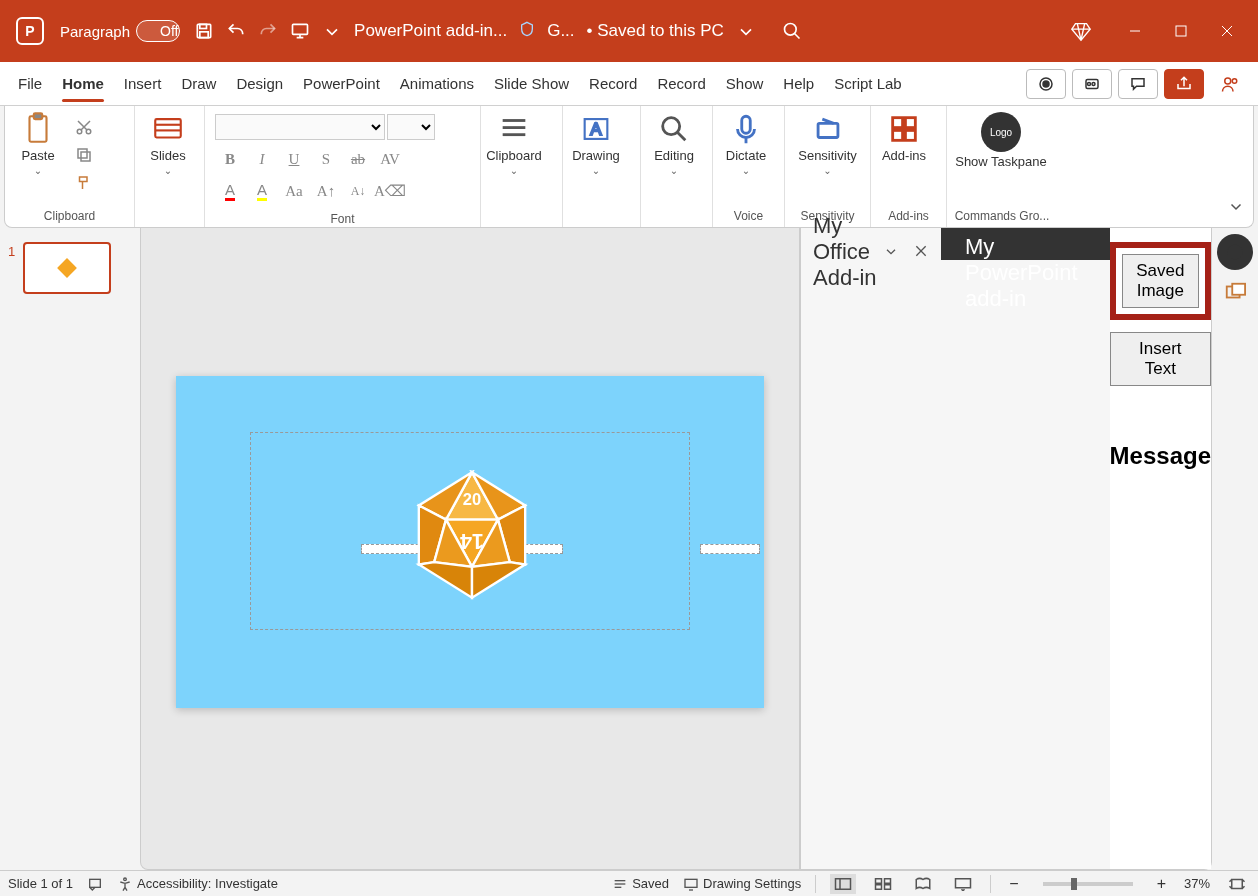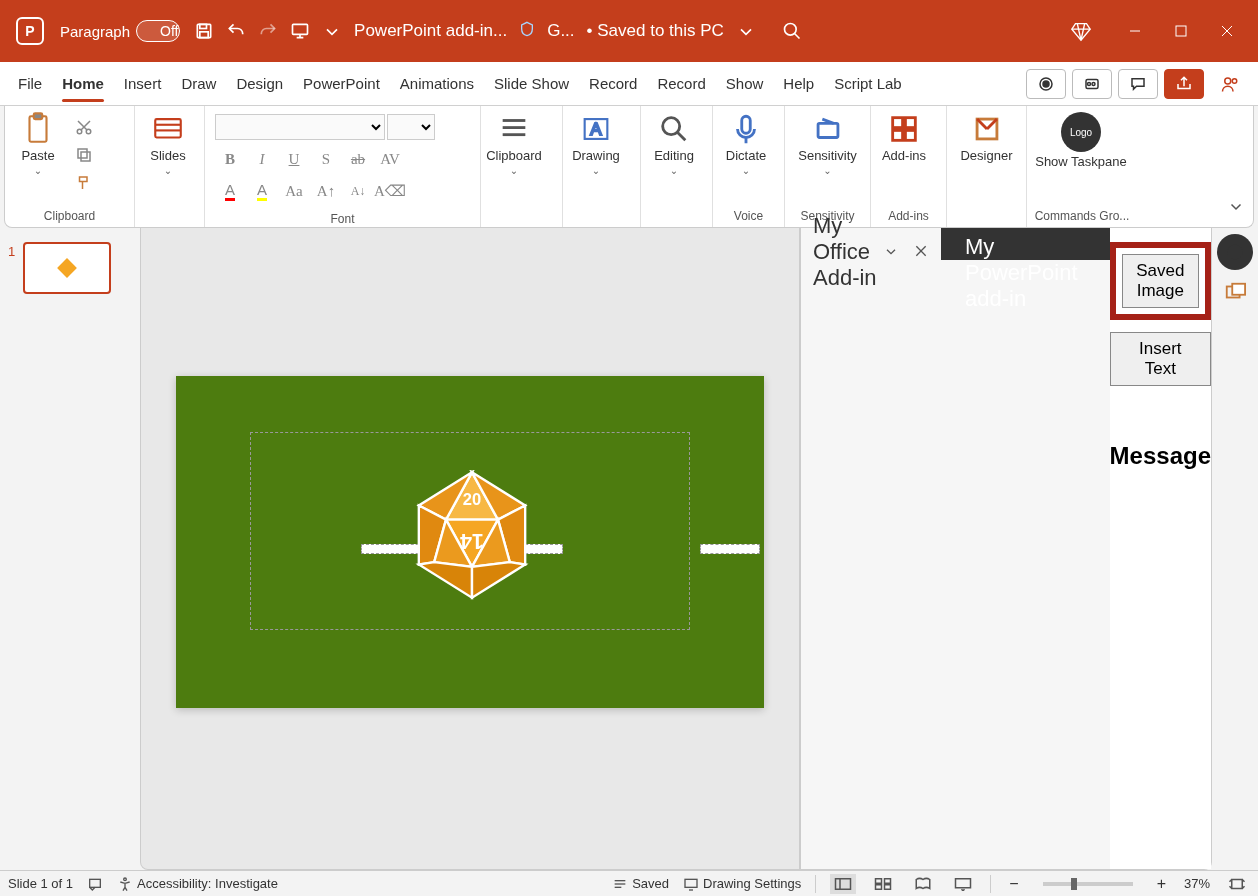--- a/index.html
+++ b/index.html
@@ -50,21 +50,21 @@
   .ribbon-collapse { position: absolute; right: 8px; bottom: 8px; }
 
   
   .workspace { position: absolute; top: 228px; bottom: 26px; left: 0; right: 0; display: flex; }
   .thumb-pane { width: 140px; background: #f3f3f3; padding: 14px 0 0 8px; }
   .thumb-row { display: flex; gap: 8px; }
   .thumb-num { font-size: 13px; color: #c43e1c; padding-top: 2px; }
   .thumb { width: 88px; height: 52px; background: white; border: 2px solid #c43e1c; border-radius: 4px; display: flex; align-items: center; justify-content: center; }
   .thumb-dice { width: 14px; height: 14px; background: #f5a623; transform: rotate(45deg); }
   .canvas-pane { flex: 1; background: #e8e8e8; border: 1px solid #ccc; border-top: none; display: flex; align-items: flex-start; justify-content: center; padding-top: 148px; border-radius: 0 0 0 8px; position: relative; }
-  .slide { width: 588px; height: 332px; background: #4d7c0f; box-shadow: 0 2px 8px rgba(0,0,0,0.2); position: relative; }
+  .slide { width: 588px; height: 332px; background: #7dd3fc; box-shadow: 0 2px 8px rgba(0,0,0,0.2); position: relative; }
   .placeholder1 { position: absolute; left: 74px; top: 56px; width: 440px; height: 198px; border: 1px dashed #999; }
   .placeholder2 { position: absolute; left: 185px; top: 168px; width: 202px; height: 10px; border: 1px dashed #999; background: white; }
   .placeholder3 { position: absolute; left: 524px; top: 168px; width: 60px; height: 10px; border: 1px dashed #999; background: white; }
   .dice-shape { position: absolute; left: 234px; top: 94px; width: 124px; height: 130px; }
 
   .taskpane { width: 412px; background: #f6f6f6; border: 1px solid #ccc; border-top: none; border-radius: 0 0 8px 0; display: flex; flex-direction: row; }
   .tp-header { height: 48px; display: flex; align-items: center; padding: 0 12px; font-size: 22px; color: #333; }
   .tp-header-btns { margin-left: auto; display: flex; gap: 14px; }
   .tp-header-btns svg { width: 16px; height: 16px; }
   .tp-sub { height: 32px; background: #333; color: white; font-size: 22px; padding: 6px 24px; }
@@ -379,32 +379,20 @@
             <rect x="13" y="4" width="7" height="7"></rect>
             <rect x="4" y="13" width="7" height="7"></rect>
             <rect x="13" y="13" width="7" height="7"></rect>
           </svg>
       <span>Add-ins</span>
     </div>
       </div>
       <div class="chunk-label">Add-ins</div>
   </div>
 
-  <div class="ribbon-chunk" style="width:80px">
-    <div class="chunk-body">
-        <div class="bigbtn" style="width:72px">
-      <svg viewBox="0 0 24 24" fill="none" stroke="#c77b3a" stroke-width="2">
-            <rect x="5" y="5" width="14" height="14"></rect>
-            <path d="M5 5l7 7M19 5l-7 7" stroke="#c43e1c"></path>
-          </svg>
-      <span>Designer</span>
-    </div>
-      </div>
-      <div class="chunk-label"></div>
-  </div>
 
   <div class="ribbon-chunk" style="width:110px;border-right:none">
     <div class="chunk-body">
         <div class="bigbtn" style="width:100px">
       <div class="logo-circle">Logo</div>
       <span>Show Taskpane</span>
     </div>
       </div>
       <div class="chunk-label">Commands Gro...</div>
   </div>

